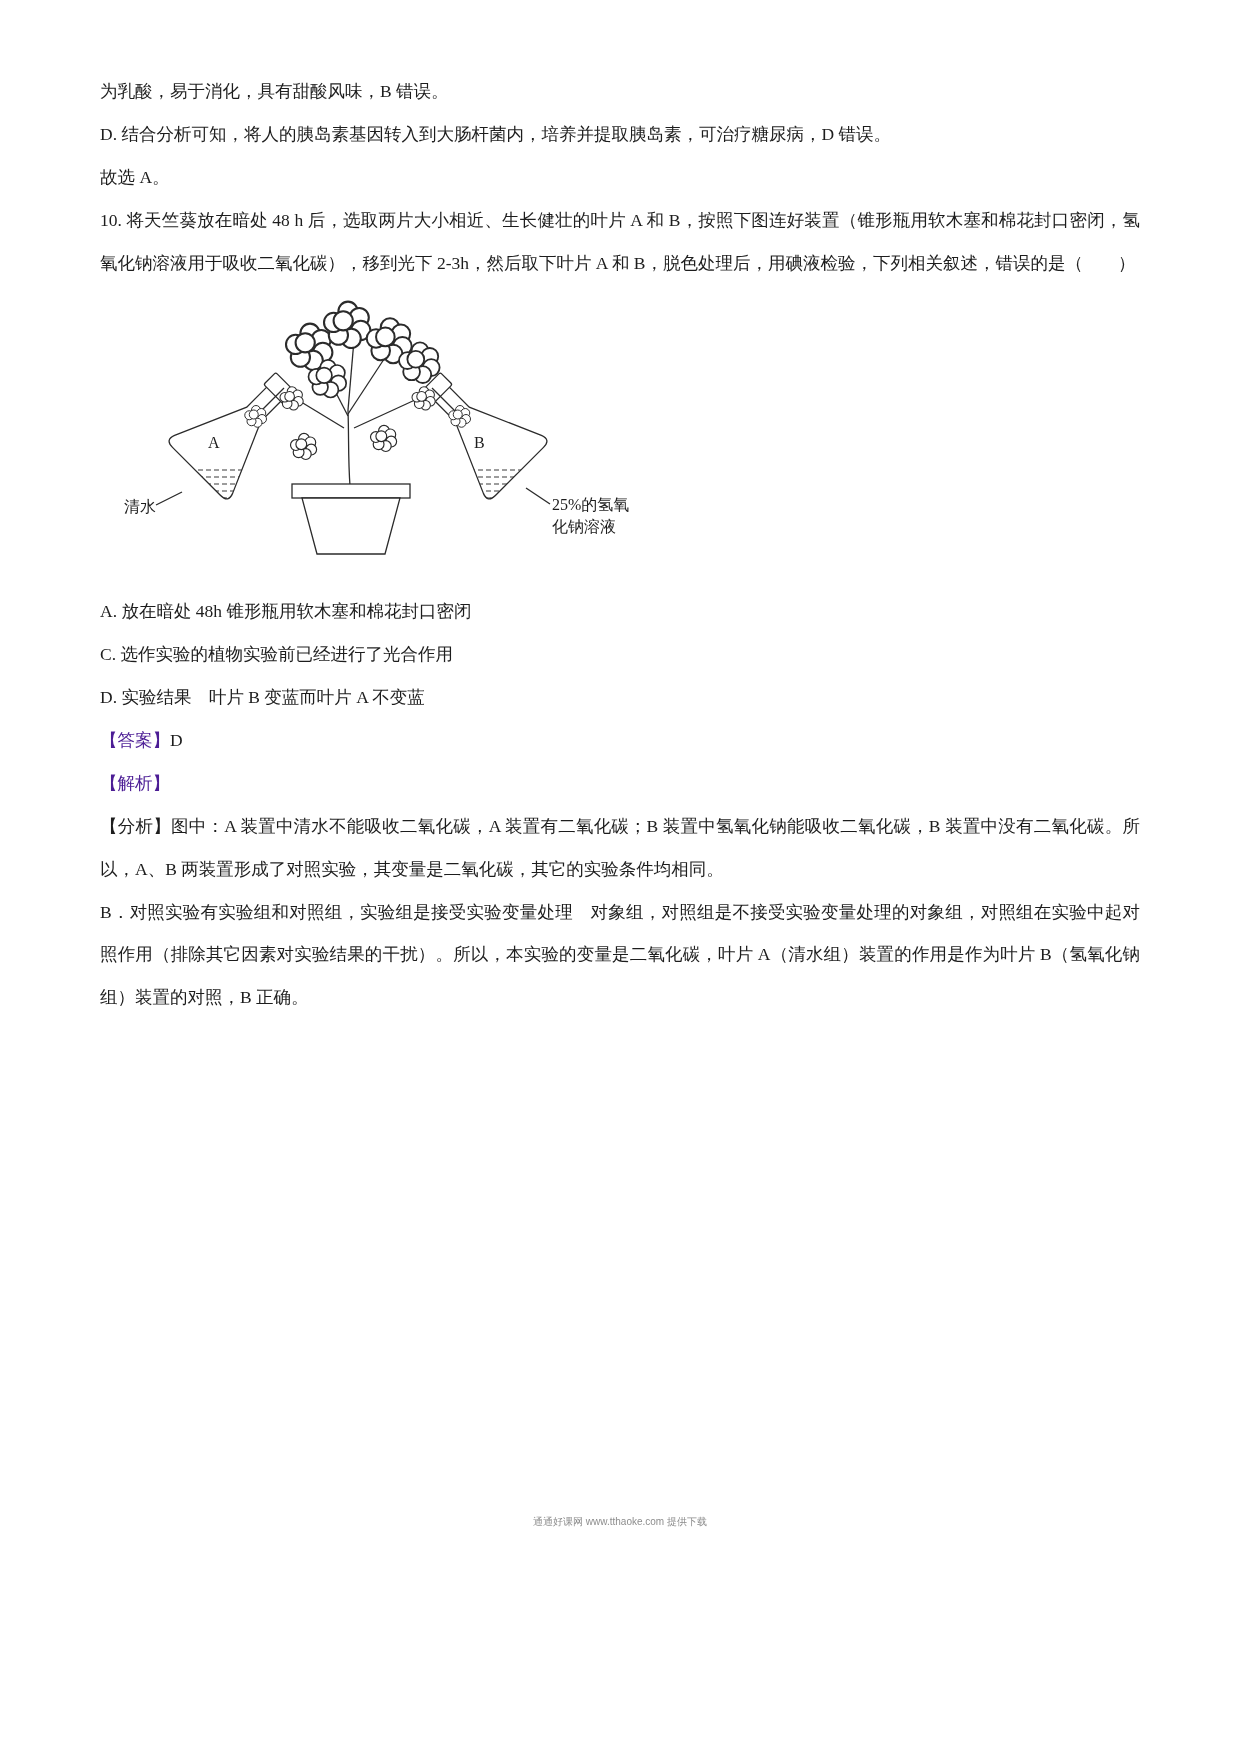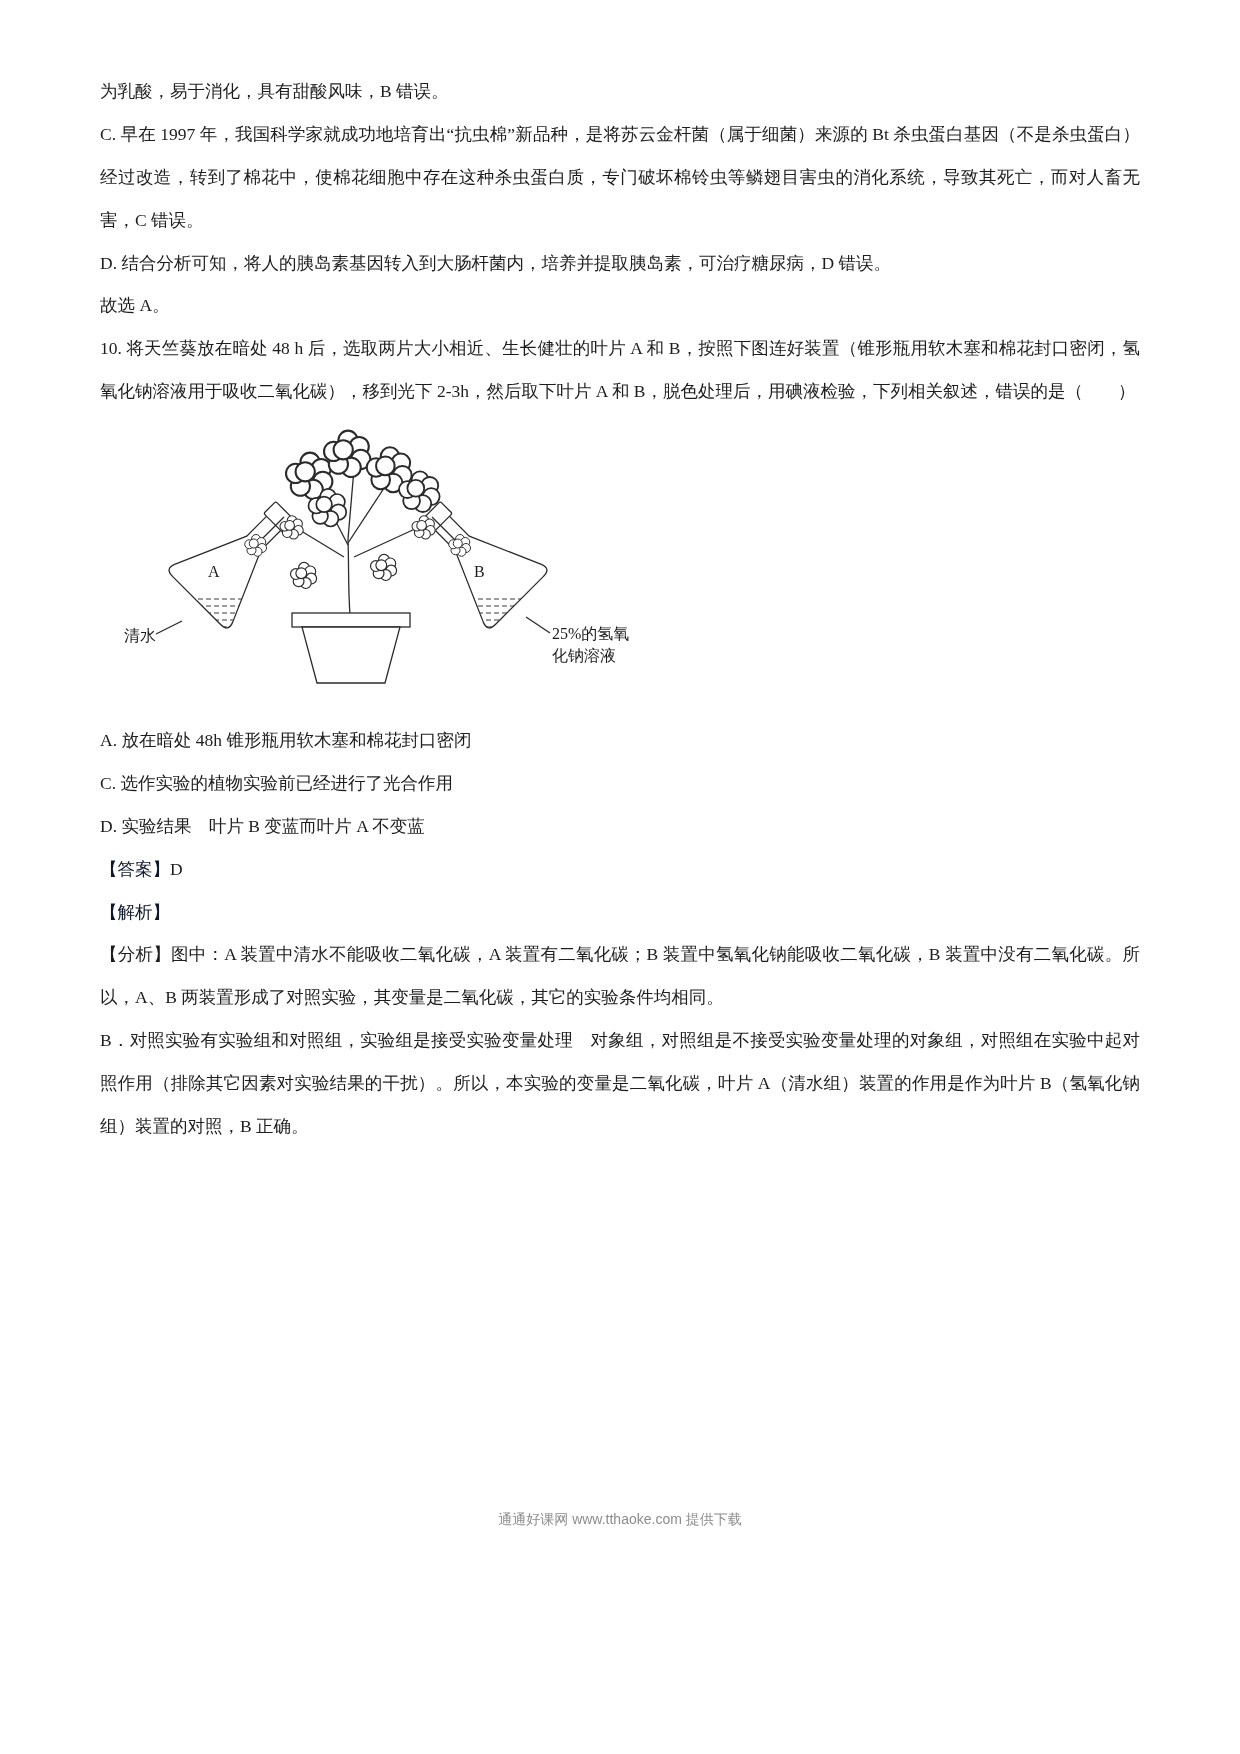--- a/index.html
+++ b/index.html
@@ -8,41 +8,40 @@
     background: #ffffff; color: #1d1d1d; overflow: hidden;
     font-family: "Liberation Serif", "DejaVu Serif", serif;
   }
   .content {
     padding: 70px 100px 0 100px;
     font-size: 17.5px;
     line-height: 2.45;
     text-align: justify;
   }
   .content p { margin: 0; }
-  .tag { color: #0f172a; }
+  .tag { color: #4c1d95; }
   .figure-wrap { margin: 14px 0 12px 22px; line-height: 0; }
   svg { display: block; }
   .svg-line { stroke: #2b2b2b; stroke-width: 1.3; fill: none; }
   .svg-fill { stroke: #2b2b2b; stroke-width: 1.3; fill: #ffffff; }
   .hatch { stroke: #3a3a3a; stroke-width: 1.1; stroke-dasharray: 5 3; }
   .svg-text { font-family: "Liberation Serif", "DejaVu Serif", serif; font-size: 16px; fill: #1d1d1d; }
   .footer {
     position: absolute; left: 0; right: 0; bottom: 26px;
-    text-align: center; font-size: 14px; color: #8d8d8d;
+    text-align: center; font-size: 10px; color: #8d8d8d;
     font-family: "Liberation Sans", "DejaVu Sans", sans-serif;
   }
 </style>
 </head>
 <body>
 
 <div class="page">
   <div class="content">
 
     <p>为乳酸，易于消化，具有甜酸风味，B 错误。</p>
-    <p>C. 早在 1997 年，我国科学家就成功地培育出“抗虫棉”新品种，是将苏云金杆菌（属于细菌）来源的 Bt 杀虫蛋白基因（不是杀虫蛋白）经过改造，转到了棉花中，使棉花细胞中存在这种杀虫蛋白质，专门破坏棉铃虫等鳞翅目害虫的消化系统，导致其死亡，而对人畜无害，C 错误。</p>
     <p>D. 结合分析可知，将人的胰岛素基因转入到大肠杆菌内，培养并提取胰岛素，可治疗糖尿病，D 错误。</p>
     <p>故选 A。</p>
     <p>10. 将天竺葵放在暗处 48 h 后，选取两片大小相近、生长健壮的叶片 A 和 B，按照下图连好装置（锥形瓶用软木塞和棉花封口密闭，氢氧化钠溶液用于吸收二氧化碳），移到光下 2-3h，然后取下叶片 A 和 B，脱色处理后，用碘液检验，下列相关叙述，错误的是（　　）</p>
 
     <div class="figure-wrap">
       <svg width="520" height="280" viewBox="0 0 520 280">
         <defs>
           <g id="blob">
             <circle cx="0" cy="-8" r="6"></circle>
             <circle cx="7" cy="-4" r="6"></circle>

